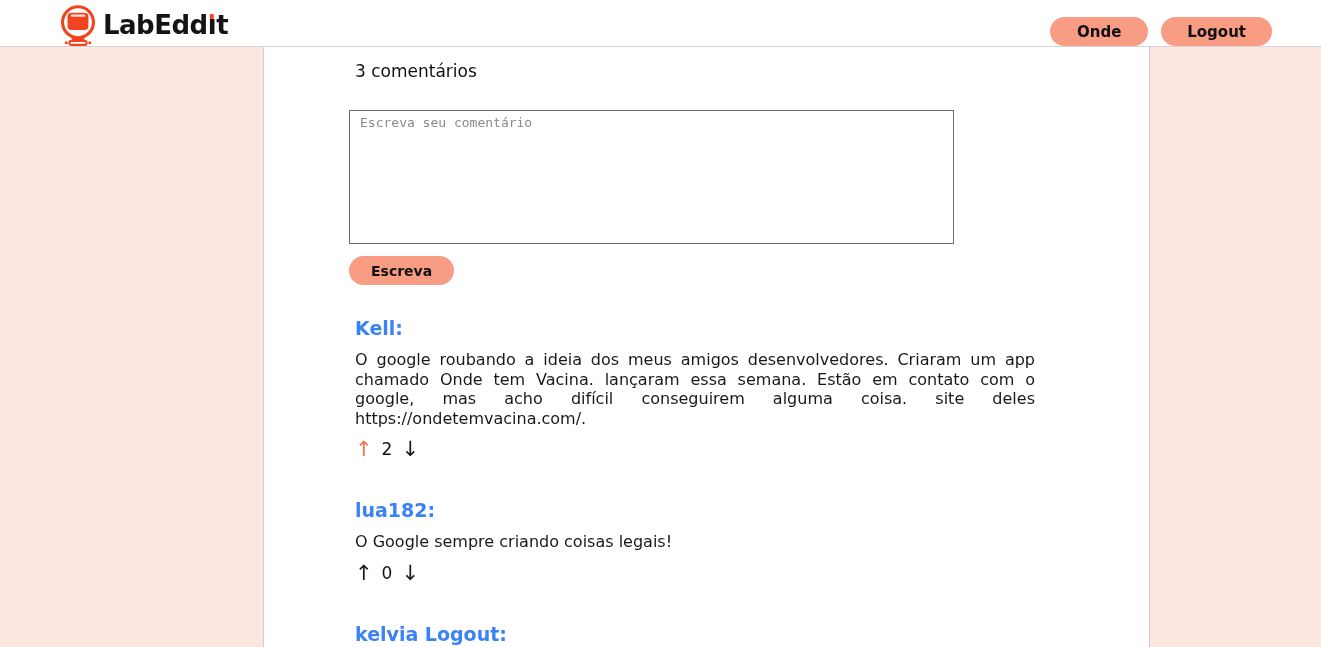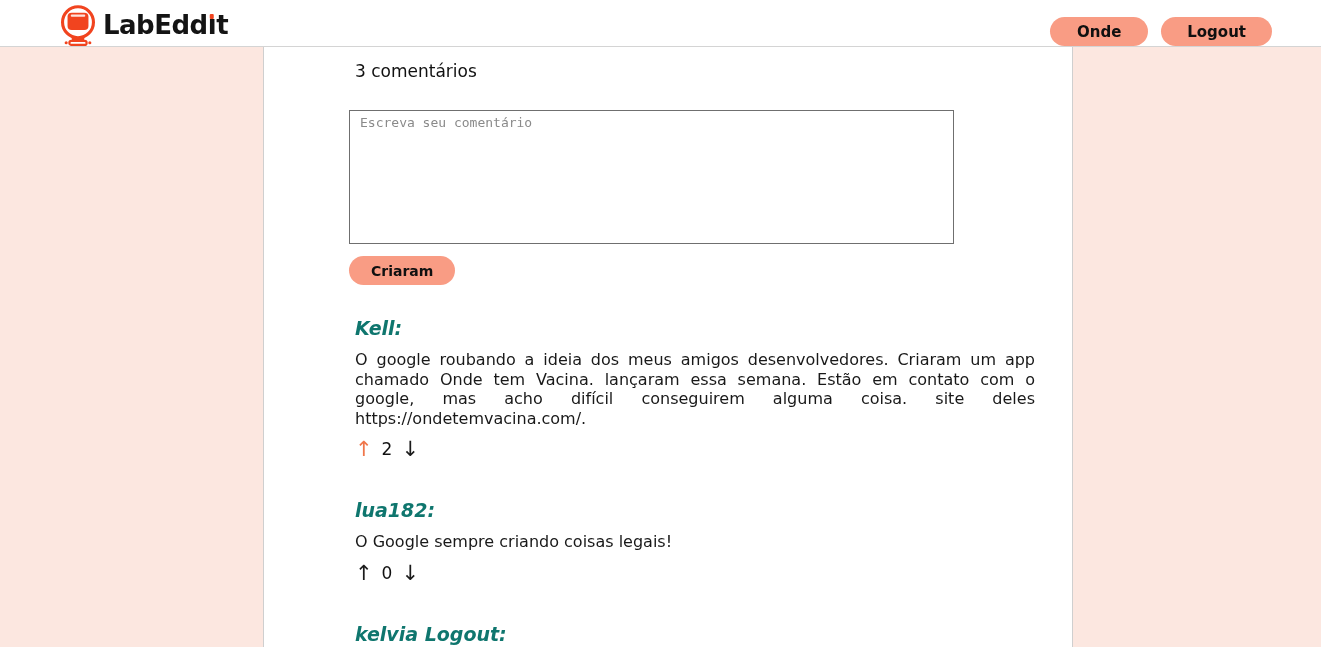--- a/index.html
+++ b/index.html
@@ -29,21 +29,21 @@
   .pill-btn {
     background: #F99C84; border: none; border-radius: 16px;
     height: 29px; min-width: 98px; padding: 0 26px;
     font-family: inherit; font-size: 15px; font-weight: bold; color: #101010;
     cursor: pointer;
   }
   .pill-btn + .pill-btn { margin-left: 13px; }
 
   
   .main-col {
-    width: 810px; height: 600px; margin-left: 263px;
+    width: 887px; height: 600px; margin-left: 263px;
     background: #ffffff;
     border-left: 1px solid #cfcfcf; border-right: 1px solid #cfcfcf;
     padding: 14px 38px 0 85px; overflow: hidden;
   }
   .comments-count {
     margin: 0 0 0 6px; font-size: 17px; color: #111111; font-weight: normal;
   }
   .composer-textarea {
     display: block; margin-top: 29px; width: 605px; height: 134px;
     border: 1px solid #6f6f6f; background: #fff; resize: none;
@@ -54,21 +54,21 @@
   .comment-submit {
     display: block; margin-top: 12px; background: #F99C84; border: none;
     border-radius: 15px; height: 29px; padding: 0 22px;
     font-family: inherit; font-size: 14px; font-weight: bold; color: #101010;
     cursor: pointer;
   }
 
   
   .comment { margin: 38px 0 0 6px; }
   .comment.first { margin-top: 32px; }
-  .comment-author { font-size: 19px; font-weight: bold; color: #0f766e; font-style: italic; }
+  .comment-author { font-size: 19px; font-weight: bold; color: #3b82f6; }
   .comment-body {
     width: 680px; margin-top: 11px; font-size: 16px; line-height: 19.5px;
     text-align: justify; color: #191919;
   }
   .vote-row { margin-top: 9px; display: flex; align-items: center; gap: 9px; }
   .vote-arrow {
     font-size: 21px; line-height: 24px; color: #1b1b1b; cursor: pointer;
     user-select: none;
   }
   .vote-arrow.voted { color: #F0764A; }
@@ -94,21 +94,21 @@
   <button class="pill-btn">Onde</button>
   <button class="pill-btn">Logout</button>
 </div>
 
 <div class="main-col">
 
   <h3 class="comments-count">3 comentários</h3>
 
   <textarea class="composer-textarea" placeholder="Escreva seu comentário" style=""></textarea>
 
-  <button class="comment-submit">Criaram</button>
+  <button class="comment-submit">Escreva</button>
 
   <div class="comment first">
     <div class="comment-author">Kell:</div>
     <div class="comment-body">O google roubando a ideia dos meus amigos desenvolvedores. Criaram um app chamado Onde tem Vacina. lançaram essa semana. Estão em contato com o google, mas acho difícil conseguirem alguma coisa. site deles https://ondetemvacina.com/.</div>
     <div class="vote-row">
       <span class="vote-arrow voted">↑</span>
       <span class="vote-count">2</span>
       <span class="vote-arrow">↓</span>
     </div>
   </div>

